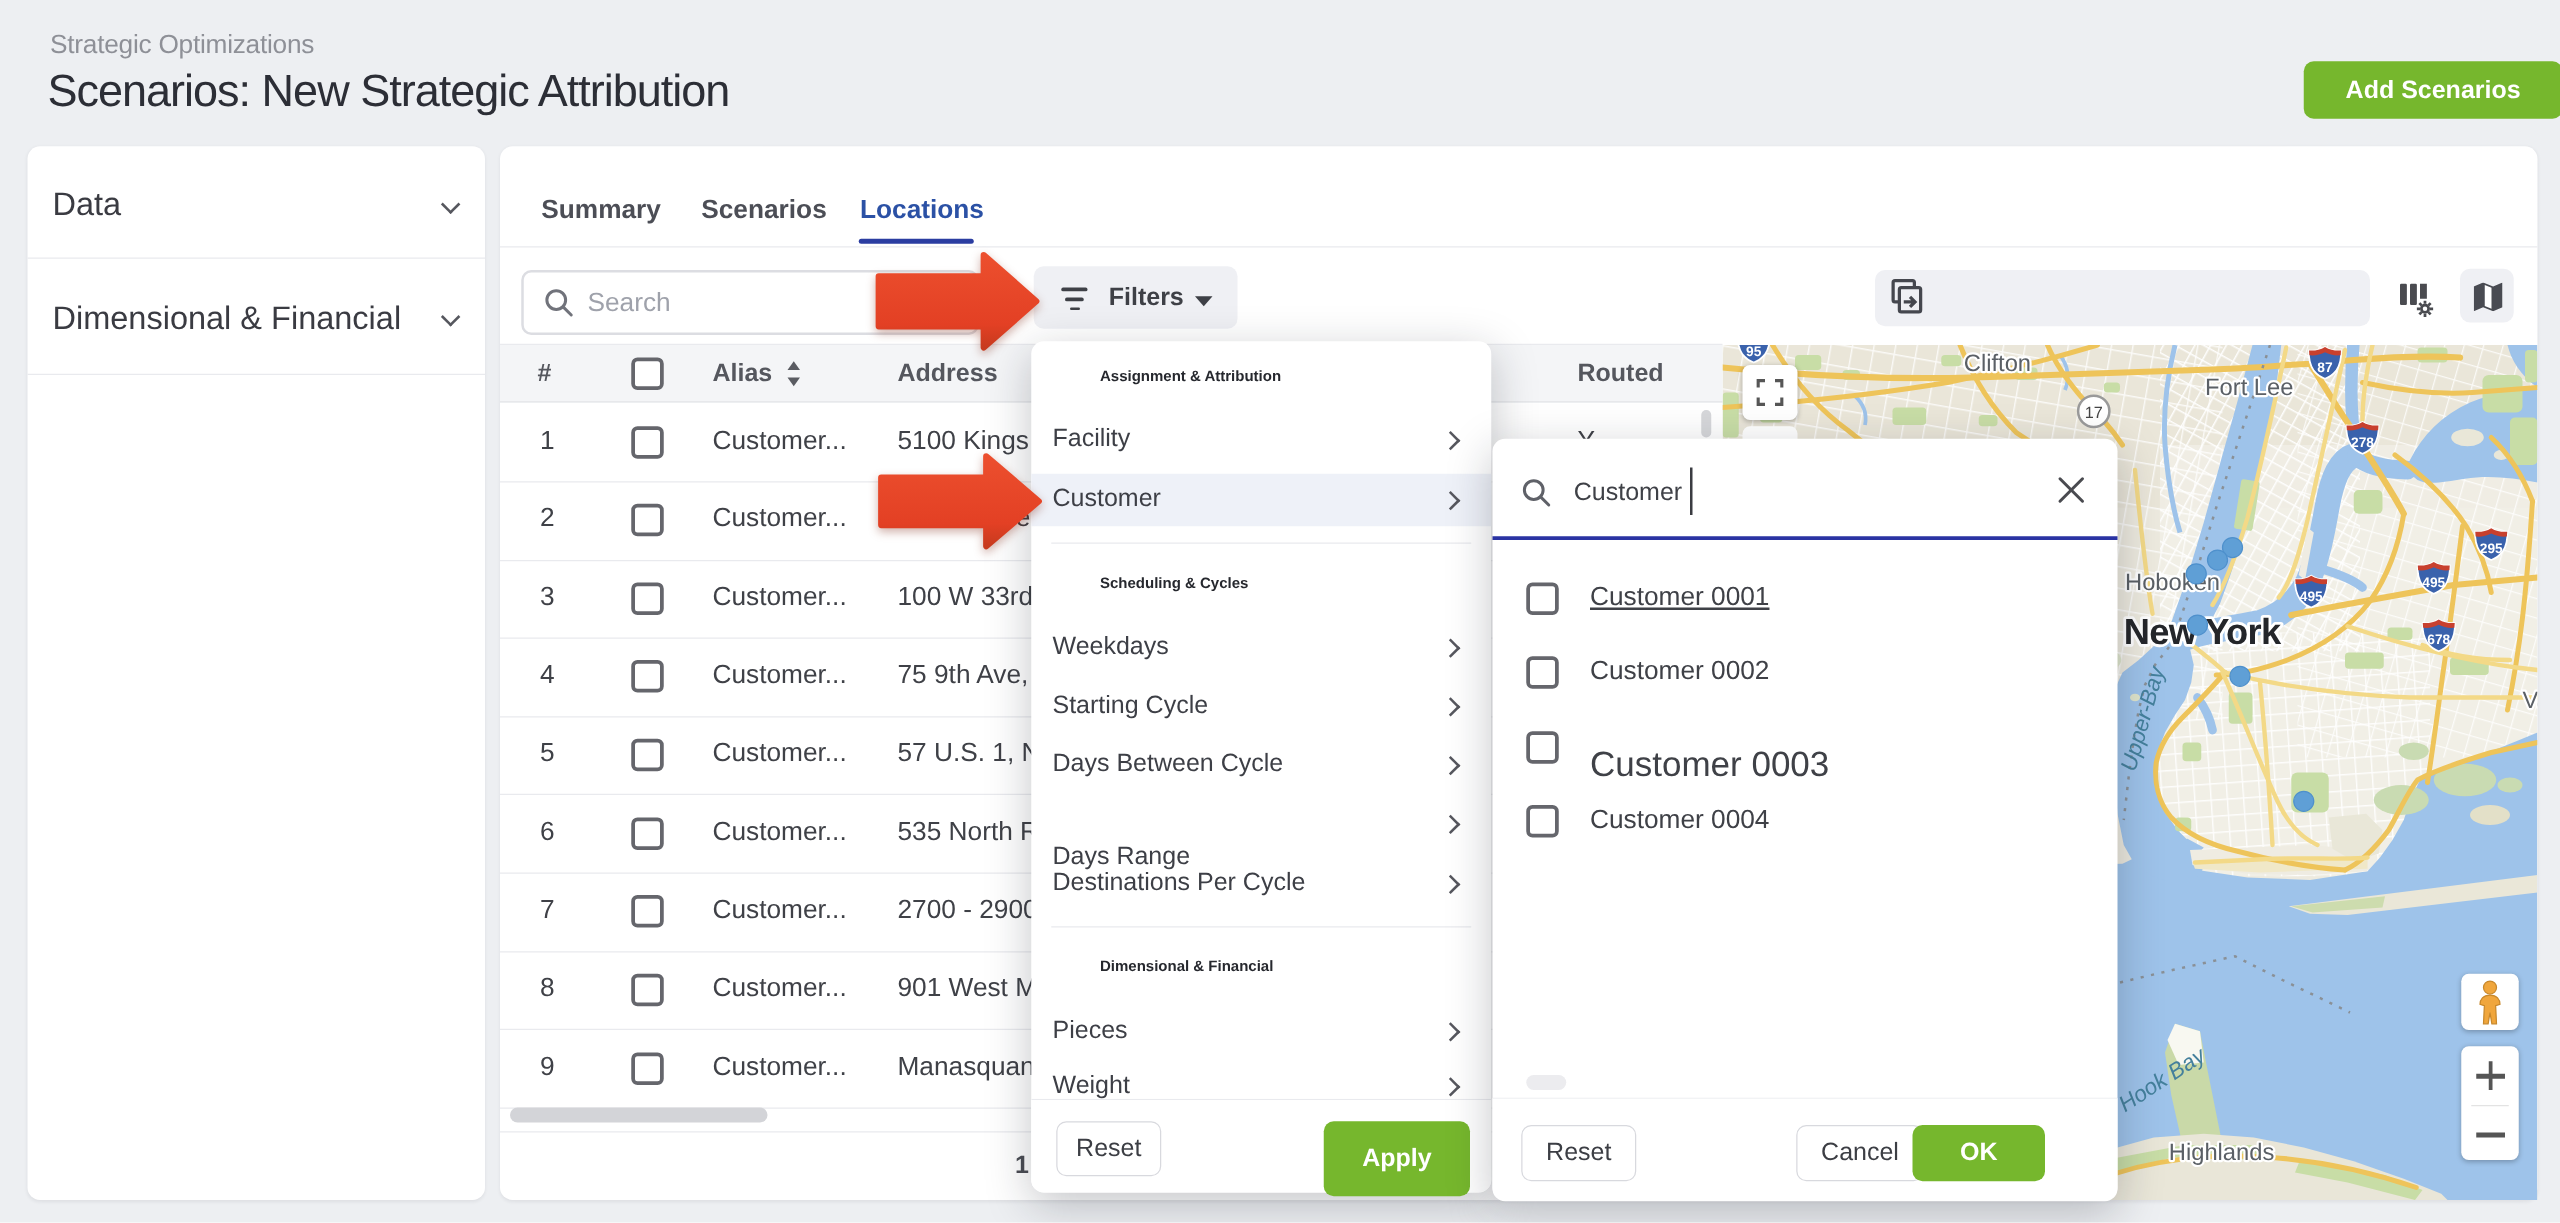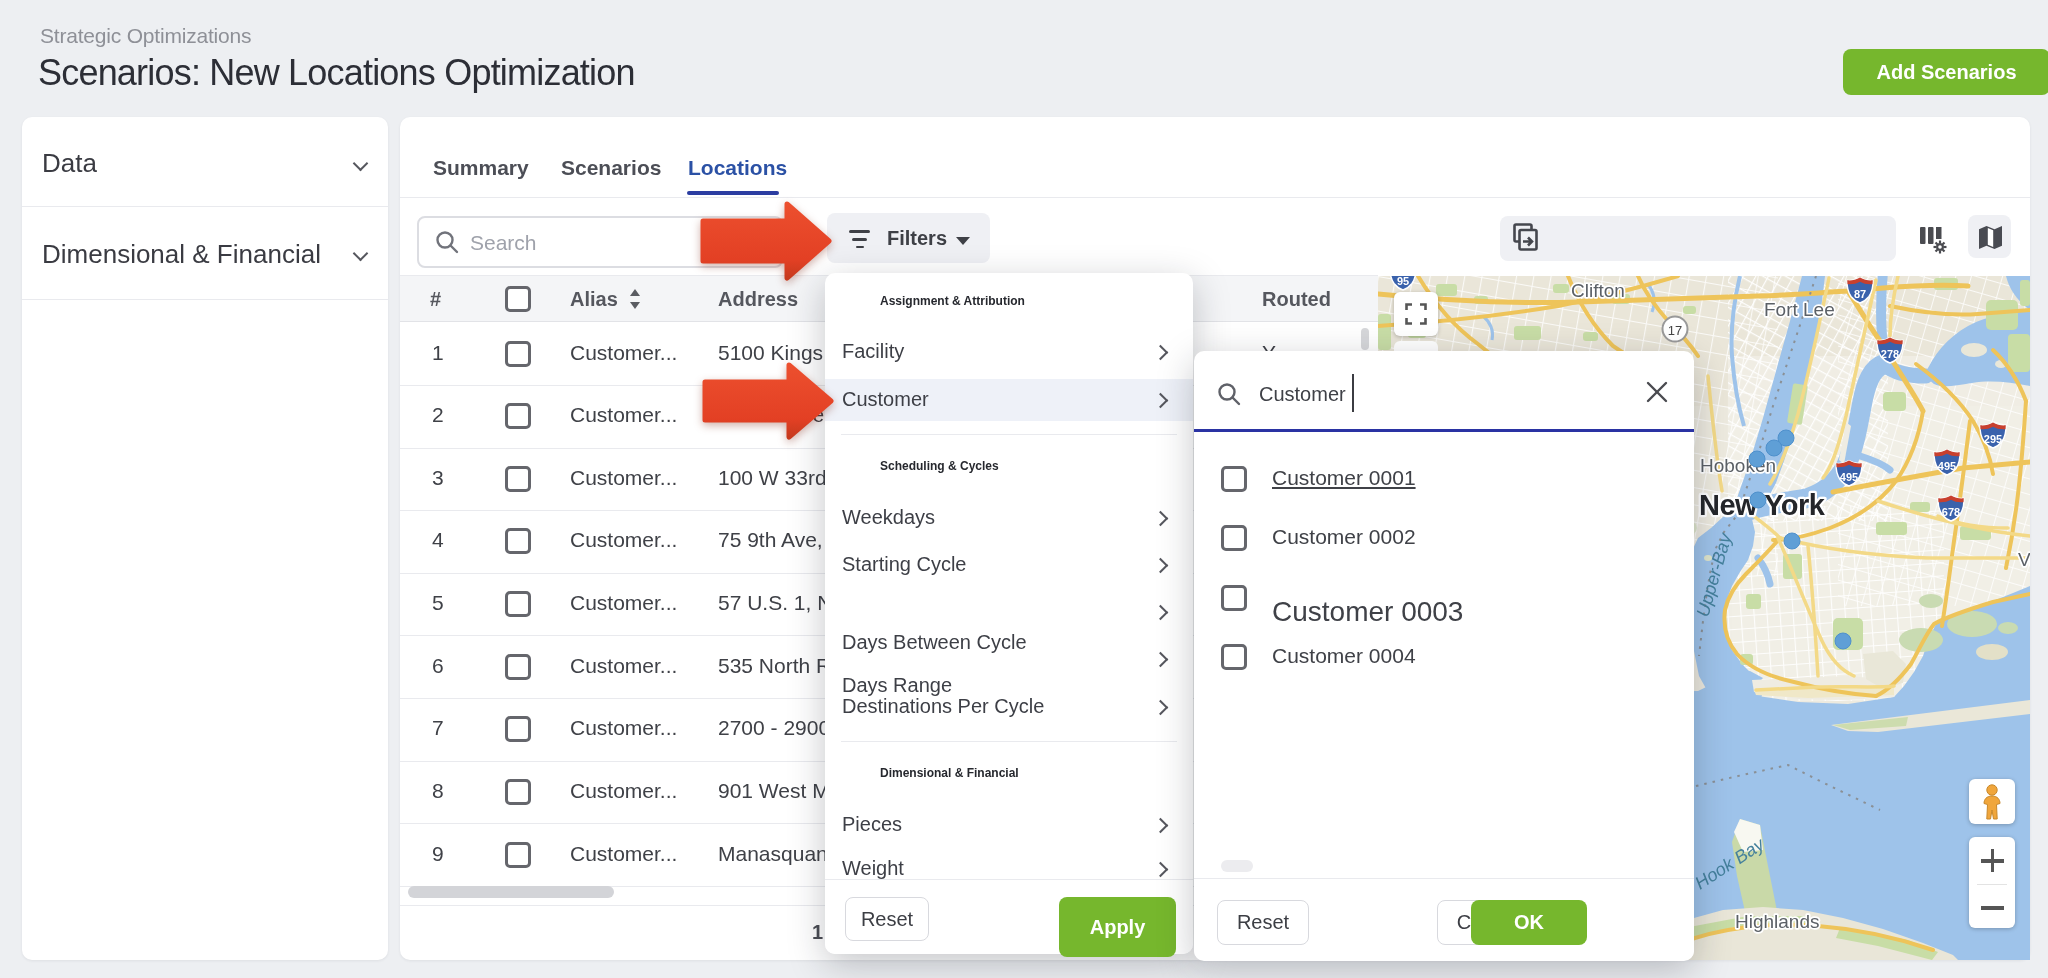--- a/index.html
+++ b/index.html
@@ -18,21 +18,21 @@
   .btn.green { background:#76b72d; color:#fff; font-weight:700; }
   .btn.outline { background:#fff; border:1.5px solid #d8d9de; color:#3c3e44; }
   .mitem { position:absolute; left:842px; font-size:20px; color:#3d3f46; }
   .mhead { position:absolute; left:880px; font-size:12px; font-weight:700; color:#26282e;text-align:right; }
 </style>
 </head>
 <body>
 <div id="app">
 
   <div class="abs" style="left:40px;top:24px;font-size:21px;color:#8e9097;letter-spacing:-0.2px;">Strategic Optimizations</div>
-  <div class="abs" style="left:38px;top:52px;font-size:36px;color:#2c2e36;letter-spacing:-0.8px;">Scenarios: New Locations Optimization</div>
+  <div class="abs" style="left:38px;top:52px;font-size:36px;color:#2c2e36;letter-spacing:-0.8px;">Scenarios: New Strategic Attribution</div>
   <div class="btn green" style="left:1843px;top:49px;width:207px;height:46px;font-size:20px;">Add Scenarios</div>
 
   <div class="card" style="left:22px;top:117px;width:366px;height:843px;"></div>
   <div class="abs" style="left:42px;top:148px;font-size:26px;color:#3a3b42;">Data</div>
   <div class="chev down" style="left:355px;top:158px;"></div>
   <div class="hline" style="left:22px;top:206px;width:366px;"></div>
   <div class="abs" style="left:42px;top:239px;font-size:26px;color:#3a3b42;">Dimensional &amp; Financial</div>
   <div class="chev down" style="left:355px;top:248px;"></div>
   <div class="hline" style="left:22px;top:299px;width:366px;"></div>
 
@@ -376,21 +376,21 @@
   <div class="chev right" style="left:1155px;top:347px;"></div>
   <div class="abs" style="left:825px;top:379px;width:368px;height:42px;background:#eef1f8;"></div>
   <div class="mitem" style="top:388px;">Customer</div>
   <div class="chev right" style="left:1155px;top:395px;"></div>
   <div class="hline" style="left:841px;top:434px;width:336px;"></div>
   <div class="mhead" style="top:459px;">Scheduling &amp; Cycles</div>
   <div class="mitem" style="top:506px;">Weekdays</div>
   <div class="chev right" style="left:1155px;top:513px;"></div>
   <div class="mitem" style="top:553px;">Starting Cycle</div>
   <div class="chev right" style="left:1155px;top:560px;"></div>
-  <div class="mitem" style="top:600px;margin-top:31px;">Days Between Cycle</div>
+  <div class="mitem" style="top:600px;">Days Between Cycle</div>
   <div class="chev right" style="left:1155px;top:607px;"></div>
   <div class="mitem" style="top:674px;">Days Range</div>
   <div class="chev right" style="left:1155px;top:654px;"></div>
   <div class="mitem" style="top:695px;">Destinations Per Cycle</div>
   <div class="chev right" style="left:1155px;top:702px;"></div>
   <div class="hline" style="left:841px;top:741px;width:336px;"></div>
   <div class="mhead" style="top:766px;">Dimensional &amp; Financial</div>
   <div class="mitem" style="top:813px;">Pieces</div>
   <div class="chev right" style="left:1155px;top:820px;"></div>
   <div class="mitem" style="top:857px;">Weight</div>
@@ -418,21 +418,21 @@
   <div class="abs" style="left:1272px;top:525px;font-size:21px;color:#3f4147;">Customer 0002</div>
   <div class="cb" style="left:1221px;top:585px;"></div>
   <div class="abs" style="left:1272px;top:585px;font-size:28px;color:#3f4147;margin-top:11px;">Customer 0003</div>
   <div class="cb" style="left:1221px;top:644px;"></div>
   <div class="abs" style="left:1272px;top:644px;font-size:21px;color:#3f4147;">Customer 0004</div>
 
   <div class="abs" style="left:1221px;top:860px;width:32px;height:12px;border-radius:6px;background:#ececef;"></div>
   <div class="abs" style="left:1194px;top:878px;width:500px;height:83px;background:#fff;border-radius:0 0 10px 10px;border-top:1px solid #e9eaee;"></div>
   <div class="btn outline" style="left:1217px;top:900px;width:92px;height:45px;font-size:20px;">Reset</div>
   <div class="btn outline" style="left:1437px;top:900px;width:102px;height:45px;font-size:20px;">Cancel</div>
-  <div class="btn green" style="left:1471px;top:900px;width:116px;height:45px;font-size:20px;">OK</div>
+  <div class="btn green" style="left:1530px;top:900px;width:106px;height:45px;font-size:20px;">OK</div>
 
   <svg class="abs" style="left:698px;top:200px;filter:drop-shadow(0 3px 4px rgba(120,30,10,.35));" width="136" height="84" viewBox="0 0 136 84">
     <defs>
         <linearGradient id="ag1" x1="0" y1="0" x2="0" y2="1">
           <stop offset="0" stop-color="#ec4f2e"></stop>
           <stop offset="0.75" stop-color="#e34024"></stop>
           <stop offset="1" stop-color="#c73a1e"></stop>
         </linearGradient>
       </defs>
     <path d="M5,21 L89,21 L89,4 L131,41 L89,78 L89,61 L5,61 Z" fill="url(#ag1)" stroke="url(#ag1)" stroke-width="5" stroke-linejoin="round"></path>

